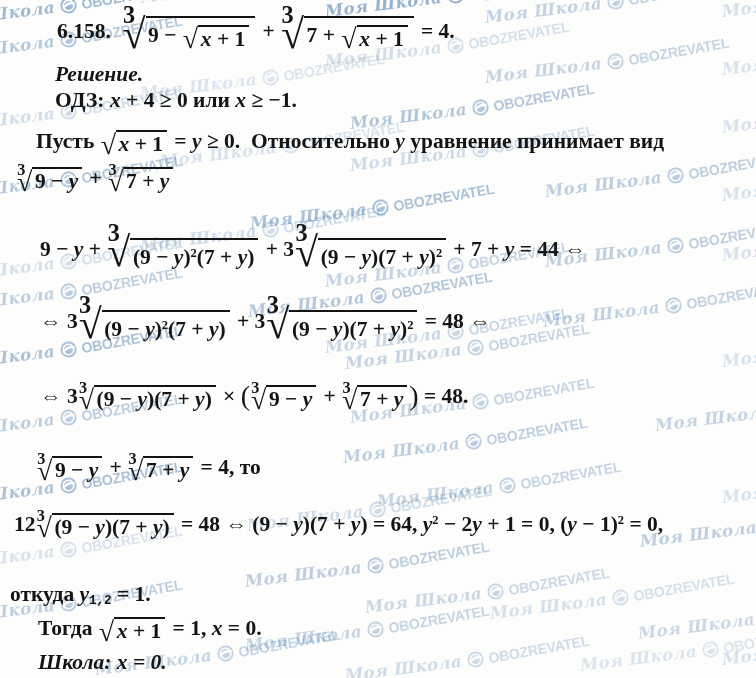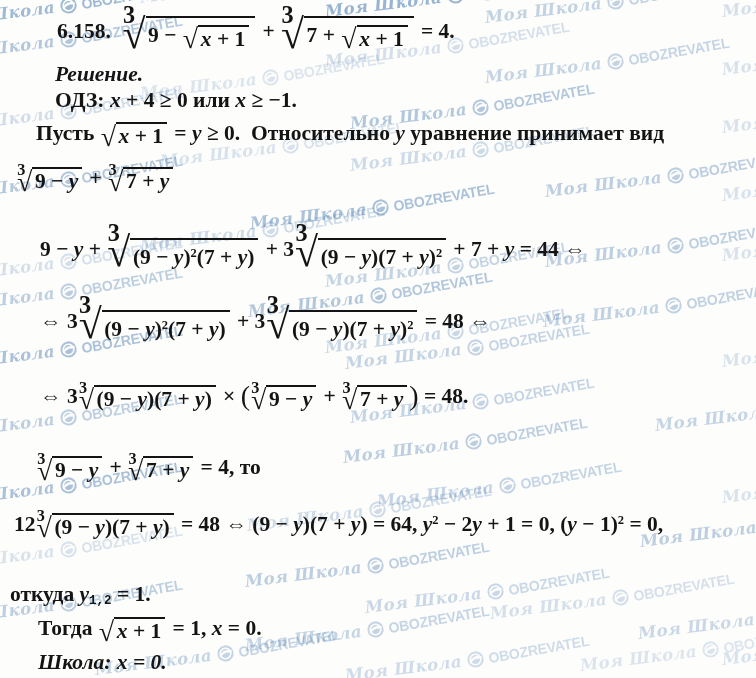--- a/index.html
+++ b/index.html
@@ -53,21 +53,21 @@
     display:inline-block;border-top:2.2px solid #141414;
     padding:.06em .18em 0 .12em;line-height:1.05;
   }
   .rt.tall > .rsg{font-size:1.95em;line-height:.82;}
   .rt.tall > .rbody{padding-top:.28em;}
 
   
   .ln0 {top:16px; left:57px;}
   .ln1 {top:62px; left:55px;}
   .ln2 {top:88px; left:55px;}
-  .ln3 {top:121px;left:36px;}
+  .ln3 {top:129px;left:36px;}
   .ln4 {top:166px;left:16px;}
   .ln5 {top:234px;left:40px;}
   .ln6 {top:306px;left:40px;}
   .ln7 {top:380px;left:40px;}
   .ln8 {top:455px;left:36px;}
   .ln9 {top:512px;left:14px;text-align:right;}
   .ln10{top:582px;left:10px;}
   .ln11{top:616px;left:38px;}
   .ln12{top:650px;left:38px;}
 </style>

